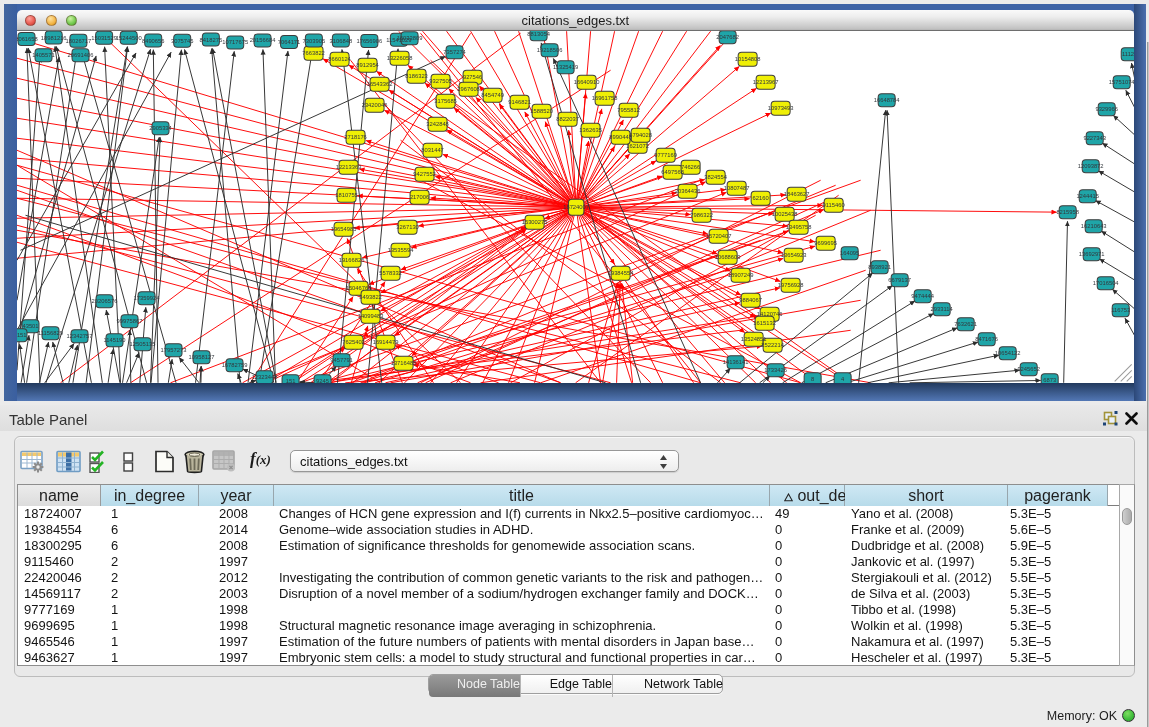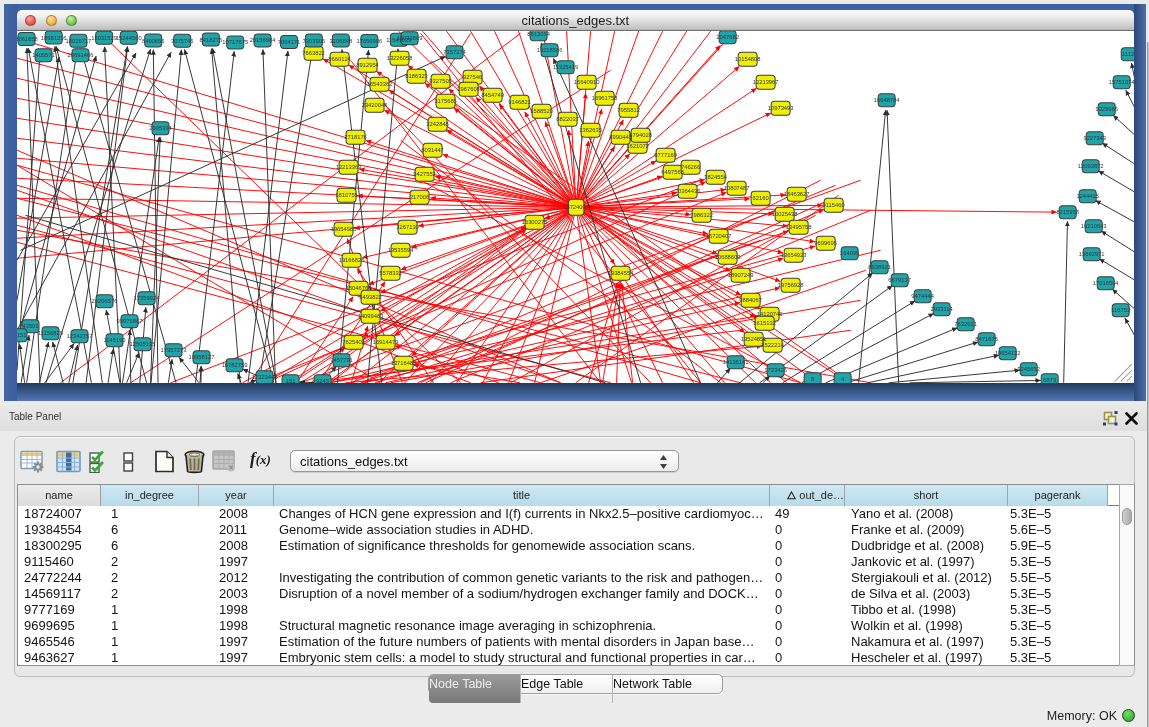--- a/index.html
+++ b/index.html
@@ -8,52 +8,52 @@
 #win{position:absolute;left:4px;top:4px;width:1142px;height:397px;background:#3d63a6}
 #win .bot{position:absolute;left:0;bottom:0;width:100%;height:18.5px;background:linear-gradient(to bottom,#223a5e,#5277b5)}
 #win .rgt{position:absolute;right:0;top:0;width:12px;height:100%;background:linear-gradient(to right,#2c4878,#4a6fae)}
 #win .lft{position:absolute;left:0;top:0;width:12.5px;height:100%;background:linear-gradient(to right,#44679f,#3a5fa0)}
 #titlebar{position:absolute;left:12.5px;top:5.5px;width:1117.8px;height:21.5px;border-radius:5px 5px 0 0;background:linear-gradient(to bottom,#fafafa,#ededed 35%,#c3c3c3 92%,#b4b4b4);border-bottom:1px solid #6e6e6e}
 #titlebar .tl{position:absolute;border-radius:50%;width:11px;height:11px;top:5px;border:1px solid rgba(90,60,50,.45)}
 #title{position:absolute;width:100%;text-align:center;top:3.5px;font-size:13px;color:#1c1c1c}
 #canvas{position:absolute;left:12.5px;top:27px;width:1117.8px;height:351.5px;background:#fff;overflow:hidden}
 
 #tphead{position:absolute;left:0;top:405px;width:1149px;height:26px;background:linear-gradient(to bottom,#e9e9e9,#dedede)}
-#tphead .t{position:absolute;left:9px;top:6px;font-size:10px;color:#333}
+#tphead .t{position:absolute;left:9px;top:6px;font-size:15px;color:#333}
 #panel{position:absolute;left:14px;top:436px;width:1121px;height:241px;background:#e9e9e9;border:1px solid #bcbcbc;border-radius:6px;box-shadow:inset 0 1px 0 #f8f8f8}
 
 .ico{position:absolute;top:450px}
 #dd{position:absolute;left:290px;top:450px;width:389px;height:22px;border:1px solid #979797;border-radius:5px;background:linear-gradient(to bottom,#ffffff,#ededed);box-shadow:0 1px 1px rgba(0,0,0,.12)}
 #dd .txt{position:absolute;left:9px;top:3px;font-size:13px;color:#111}
 #dd .ud{position:absolute;right:10px;top:3px}
 
 #tbl{position:absolute;left:17px;top:484px;width:1102px;height:182px;background:#fff;border:1px solid #8e8e8e;border-right:none;overflow:hidden}
 #thead{position:relative;height:21px;border-bottom:1px solid #7d7d7d;background:#fff}
-#thead .h{position:absolute;top:0;height:21px;font-size:11px;color:#1f1f1f;text-align:center;line-height:21px;border-right:1px solid #98a6ad;white-space:nowrap;background:linear-gradient(to bottom,#cfe8f4,#b7dbea)}
+#thead .h{position:absolute;top:0;height:21px;font-size:16px;color:#1f1f1f;text-align:center;line-height:21px;border-right:1px solid #98a6ad;white-space:nowrap;background:linear-gradient(to bottom,#cfe8f4,#b7dbea)}
 #thead .h1{left:0;width:83px;background:linear-gradient(to bottom,#ececec,#dcdcdc);border-right:1px solid #9b9b9b}
 #thead .h2{left:83px;width:98px}
 #thead .h3{left:181px;width:75px}
 #thead .h4{left:256px;width:496px}
 #thead .h5{left:752px;width:75px;text-align:right;padding-left:14px}
 #thead .h6{left:827px;width:163px}
 #thead .h7{left:990px;width:100px}
 .tr{position:relative;height:16px;background:#fff}
 .c{position:absolute;top:0;height:16px;font-size:13px;color:#141414;line-height:15.5px;white-space:nowrap;overflow:hidden}
 .c1{left:0;width:83px;padding-left:6px}
 .c2{left:83px;width:98px;padding-left:10px}
 .c3{left:196px;width:75px;padding-left:5px}
 .c4{left:256px;width:496px;padding-left:5px}
 .c5{left:752px;width:75px;padding-left:5px}
 .c6{left:827px;width:163px;padding-left:6px}
 .c7{left:990px;width:100px;padding-left:2px;border-right:none}
 #vsb{position:absolute;left:1119px;top:484px;width:16px;height:182px;background:#fafafa;border:1px solid #a8a8a8;border-right:1px solid #8e8e8e}
 #vsb .th{position:absolute;left:2px;top:23px;width:10px;height:17px;border-radius:5px;background:linear-gradient(to right,#cfcfcf,#ababab);border:1px solid #999}
 
 #tabs{position:absolute;left:428px;top:674px;width:295px;height:20px;border:1px solid #9e9e9e;border-radius:5px;background:linear-gradient(to bottom,#ffffff,#f0f0f0);box-shadow:0 1px 0 rgba(255,255,255,.8)}
-#tabs .seg{position:absolute;top:0;height:28px;font-size:12.5px;line-height:18px;text-align:left;color:#111}
+#tabs .seg{position:absolute;top:0;height:22px;font-size:12.5px;line-height:18px;text-align:right;color:#111}
 #tabs .s1{left:0;width:91px;background:linear-gradient(to bottom,#9a9a9a,#787878);color:#efefef;border-radius:4px 0 0 4px}
 #tabs .s2{left:91px;width:92px;border-left:1px solid #b5b5b5}
 #tabs .s3{left:183px;width:111px;border-left:1px solid #b5b5b5}
 
 #mem{position:absolute;right:32px;top:709px;font-size:12.5px;color:#1d1d1d}
 #memdot{position:absolute;right:14.5px;top:709px;width:13px;height:13px;border-radius:50%;background:radial-gradient(circle at 40% 32%,#7ede60,#3cbb3a 60%,#2ba32e);border:1.5px solid #333}
 #redge{position:absolute;right:0;top:42px;width:2.5px;height:685px;background:#c6c6c6;border-left:1px solid #9a9a9a}
 </style></head>
 <body>
 <div id="stage">
@@ -702,21 +702,21 @@
         <div class="c c2">1</div>
         <div class="c c3">2008</div>
         <div class="c c4">Changes of HCN gene expression and I(f) currents in Nkx2.5–positive cardiomyoc…</div>
         <div class="c c5">49</div>
         <div class="c c6">Yano et al. (2008)</div>
         <div class="c c7">5.3E–5</div>
       </div>
 <div class="tr">
         <div class="c c1">19384554</div>
         <div class="c c2">6</div>
-        <div class="c c3">2011</div>
+        <div class="c c3">2014</div>
         <div class="c c4">Genome–wide association studies in ADHD.</div>
         <div class="c c5">0</div>
         <div class="c c6">Franke et al. (2009)</div>
         <div class="c c7">5.6E–5</div>
       </div>
 <div class="tr">
         <div class="c c1">18300295</div>
         <div class="c c2">6</div>
         <div class="c c3">2008</div>
         <div class="c c4">Estimation of significance thresholds for genomewide association scans.</div>
@@ -726,21 +726,21 @@
       </div>
 <div class="tr">
         <div class="c c1">9115460</div>
         <div class="c c2">2</div>
         <div class="c c3">1997</div>
         <div class="c c5">0</div>
         <div class="c c6">Jankovic et al. (1997)</div>
         <div class="c c7">5.3E–5</div>
       </div>
 <div class="tr">
-        <div class="c c1">24772244</div>
+        <div class="c c1">22420046</div>
         <div class="c c2">2</div>
         <div class="c c3">2012</div>
         <div class="c c4">Investigating the contribution of common genetic variants to the risk and pathogen…</div>
         <div class="c c5">0</div>
         <div class="c c6">Stergiakouli et al. (2012)</div>
         <div class="c c7">5.5E–5</div>
       </div>
 <div class="tr">
         <div class="c c1">14569117</div>
         <div class="c c2">2</div>

